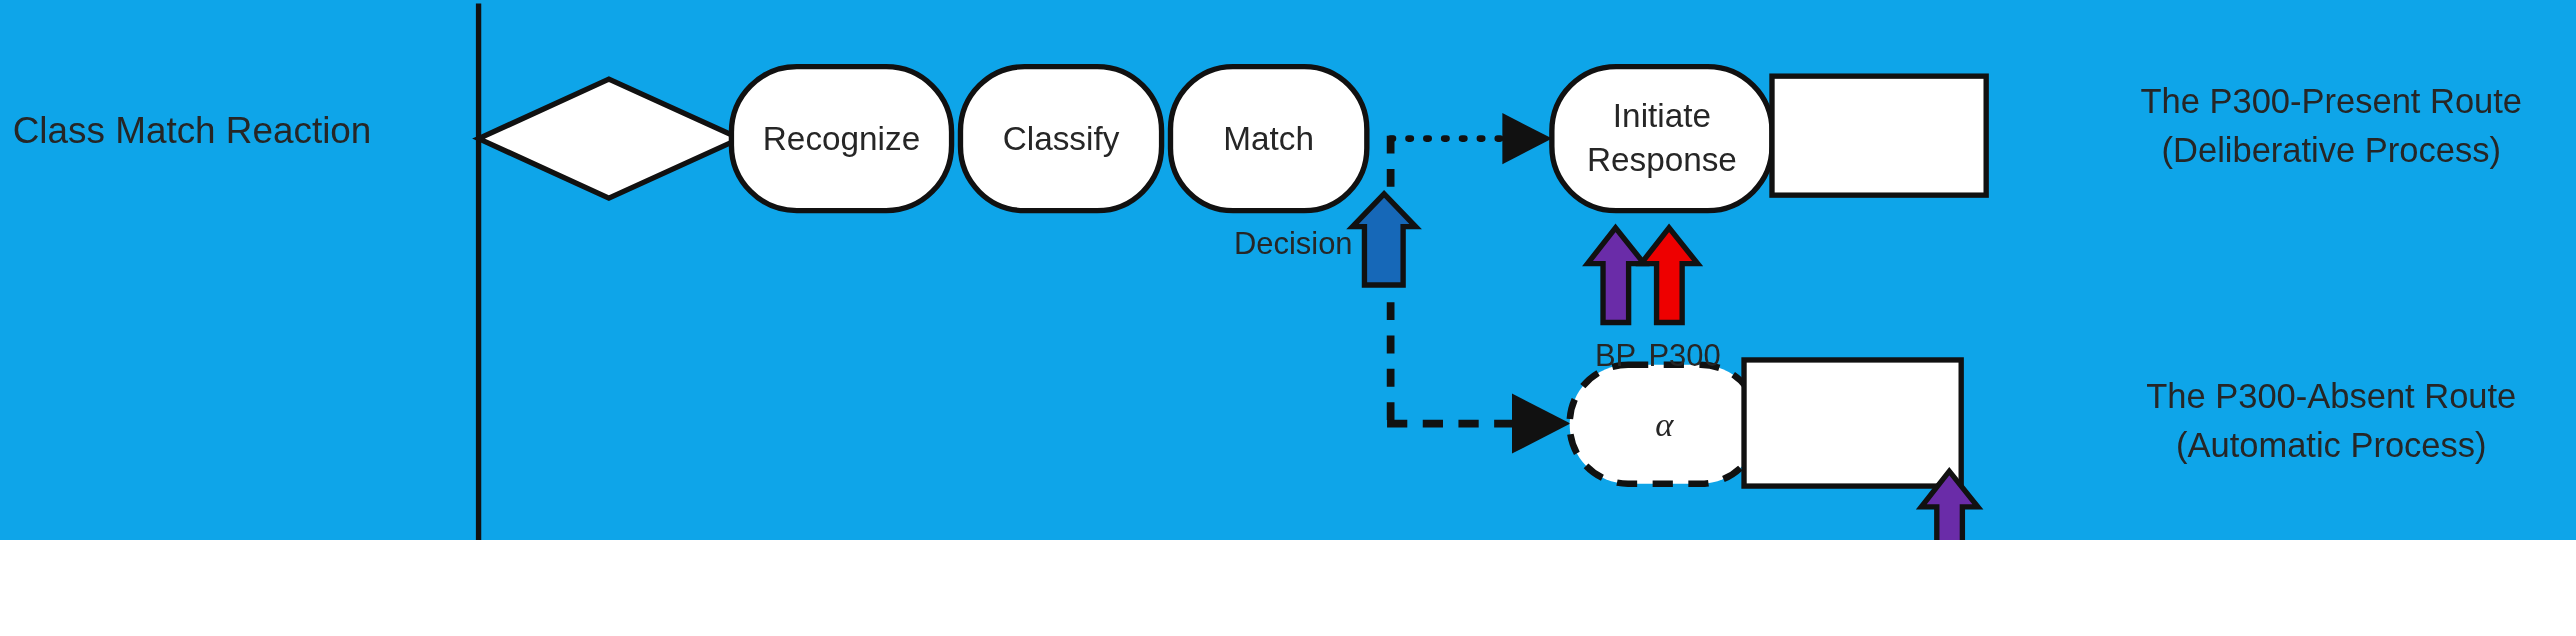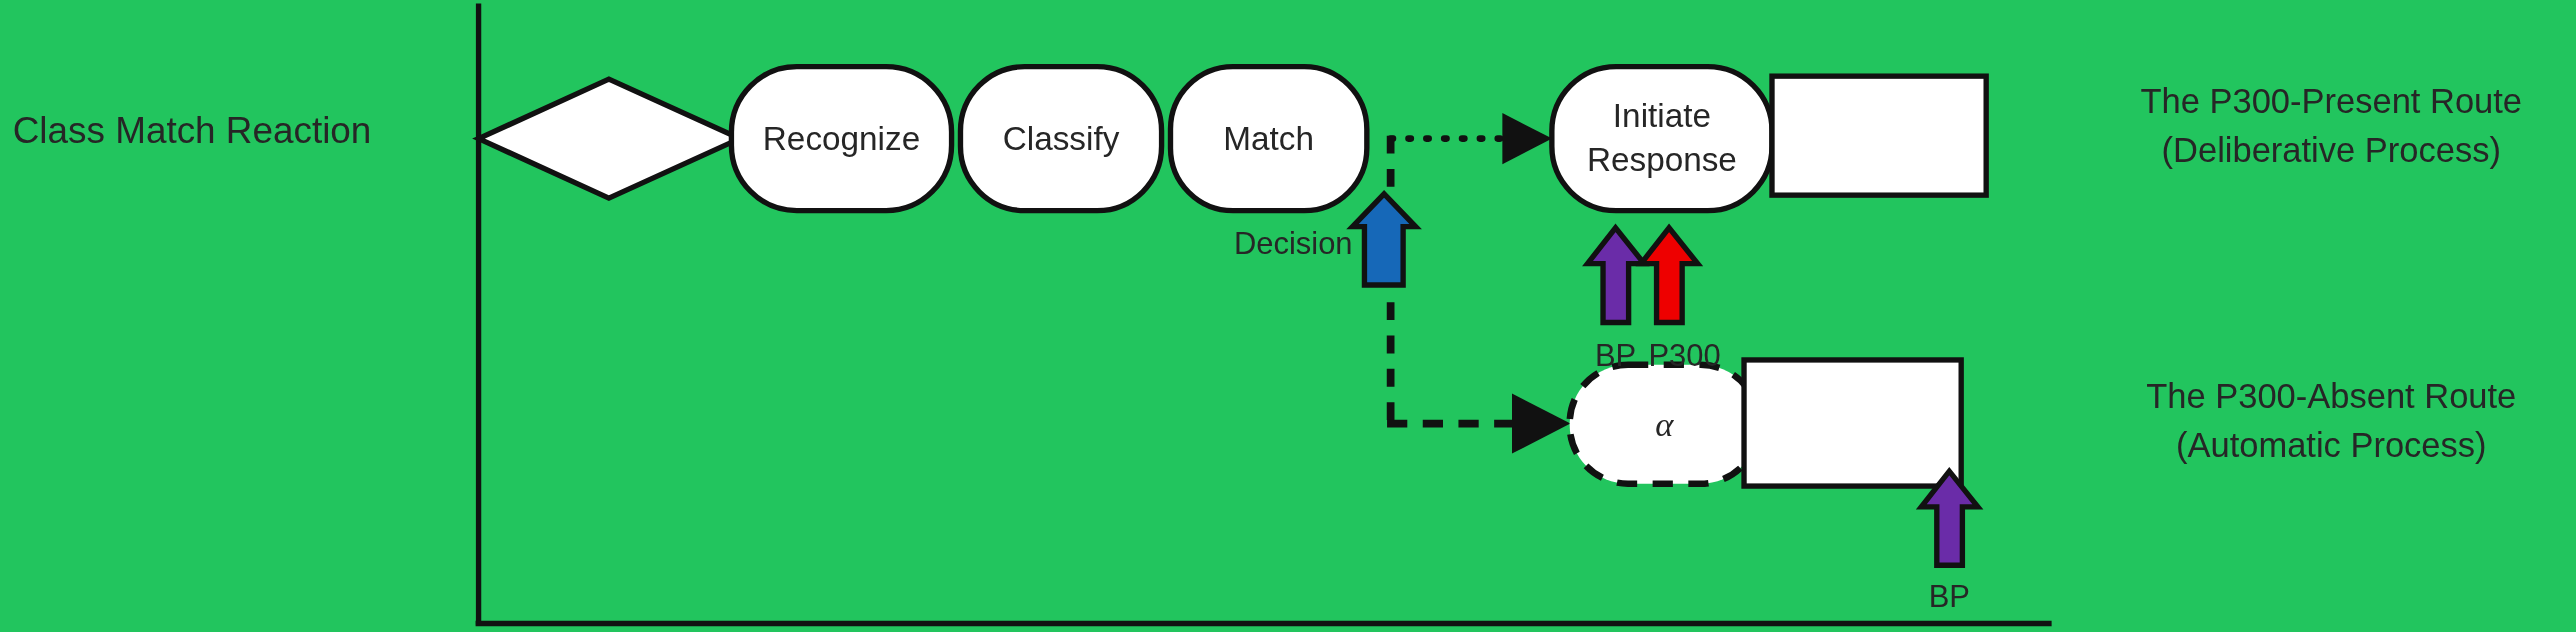--- a/index.html
+++ b/index.html
@@ -7,22 +7,22 @@
     padding: 0;
     background: #ffffff;
   }
   body {
     font-family: "Liberation Sans", sans-serif;
     color: #1a1a1a;
   }
   #stage {
     position: relative;
     width: 2576px;
-    height: 632px;
-    background: #22c55e;
+    height: 540px;
+    background: #0ea5e9;
     overflow: hidden;
   }
   #diagram-svg {
     position: absolute;
     left: 0;
     top: 0;
     width: 2576px;
     height: 636px;
   }
   .node-text, .side-text, .axis-label, .sig-label, .branch-label {

